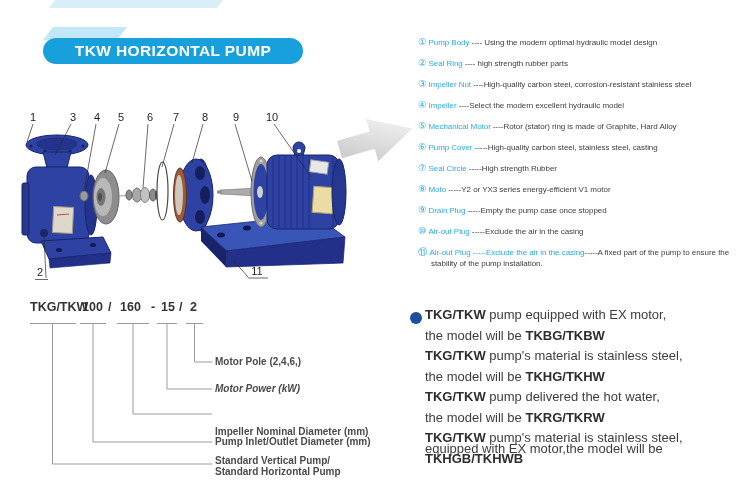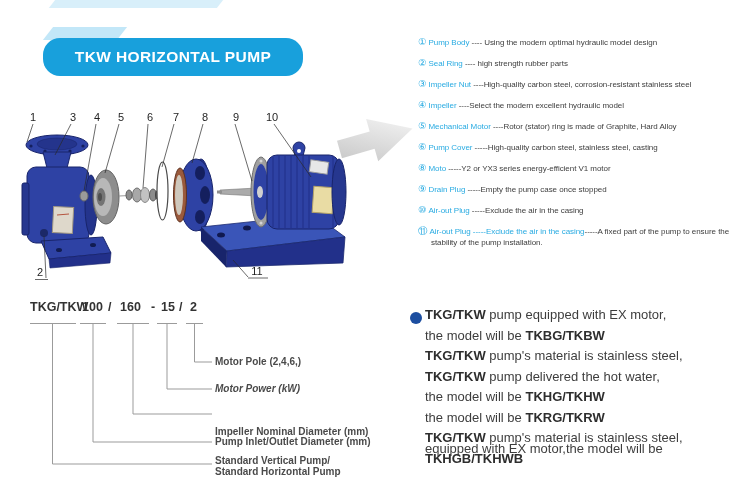--- a/index.html
+++ b/index.html
@@ -5,21 +5,21 @@
   html,body{margin:0;padding:0;background:#ffffff;}
   .page{position:relative;width:756px;height:500px;background:#fff;overflow:hidden;
         font-family:"Liberation Sans",sans-serif;}
   svg{font-family:"Liberation Sans",sans-serif;}
 
   
   .deco1{position:absolute;left:52px;top:0;width:168px;height:8px;background:#d8effa;
          transform:skewX(-38deg);}
   .deco2{position:absolute;left:48px;top:27px;width:74px;height:13px;background:#c2e7f8;
          transform:skewX(-38deg);z-index:1;}
-  .banner{position:absolute;left:43px;top:38px;width:260px;height:38px;background:#18a0dc;
+  .banner{position:absolute;left:43px;top:38px;width:260px;height:26px;background:#18a0dc;
           border-radius:17px;display:flex;align-items:center;justify-content:center;z-index:2;}
   .banner span{color:#fff;font-weight:bold;font-size:15.5px;letter-spacing:.4px;}
 
   
   .diagram{position:absolute;left:15px;top:95px;}
   .arrow{position:absolute;left:336px;top:92px;}
   .cnum{font-size:11px;fill:#1f1f1f;}
 
   
   .plist{position:absolute;left:418px;top:37px;width:338px;}
@@ -193,20 +193,21 @@
     </g>
   </svg>
 
   <div class="plist">
     <div class="pitem"><span class="pnum">①</span><span class="pname">Pump Body</span><span class="pdesc"> ---- Using the modern optimal hydraulic model design</span></div>
     <div class="pitem"><span class="pnum">②</span><span class="pname">Seal Ring</span><span class="pdesc"> ---- high strength rubber parts</span></div>
     <div class="pitem"><span class="pnum">③</span><span class="pname">Impeller Nut</span><span class="pdesc"> ----High-quality carbon steel, corrosion-resistant stainless steel</span></div>
     <div class="pitem"><span class="pnum">④</span><span class="pname">Impeller</span><span class="pdesc"> ----Select the modern excellent hydraulic model</span></div>
     <div class="pitem"><span class="pnum">⑤</span><span class="pname">Mechanical Motor</span><span class="pdesc"> ----Rotor (stator) ring is made of Graphite, Hard Alloy</span></div>
     <div class="pitem"><span class="pnum">⑥</span><span class="pname">Pump Cover</span><span class="pdesc"> -----High-quality carbon steel, stainless steel, casting</span></div>
+    <div class="pitem"><span class="pnum">⑦</span><span class="pname">Seal Circle</span><span class="pdesc"> -----High strength Rubber</span></div>
     <div class="pitem"><span class="pnum">⑧</span><span class="pname">Moto</span><span class="pdesc"> -----Y2 or YX3 series energy-efficient V1 motor</span></div>
     <div class="pitem"><span class="pnum">⑨</span><span class="pname">Drain Plug</span><span class="pdesc"> -----Empty the pump case once stopped</span></div>
     <div class="pitem"><span class="pnum">⑩</span><span class="pname">Air-out Plug</span><span class="pdesc"> -----Exclude the air in the casing</span></div>
     <div class="pitem wrap"><span class="pnum">⑪</span><span class="pname">Air-out Plug</span><span class="bdesc"> -----Exclude the air in the casing</span><span class="pdesc">-----A fixed part of the pump to ensure the stability of the pump installation.</span></div>
   </div>
 
   <div class="mcode">
     <span class="seg s0">TKG/TKW</span>
     <span class="seg s1">100</span>
     <span class="seg s2">/</span>
@@ -244,20 +245,20 @@
       <div>Standard Vertical Pump/</div>
       <div>Standard Horizontal Pump</div>
     </div>
   </div>
 
   <div class="notes">
     <div class="note-dot"></div>
     <div class="nline"><span class="lead">TKG/TKW</span><span class="mid"> pump equipped with EX motor,</span><span class="code"></span></div>
     <div class="nline"><span class="lead"></span><span class="mid">the model will be </span><span class="code">TKBG/TKBW</span></div>
     <div class="nline"><span class="lead">TKG/TKW</span><span class="mid"> pump's material is stainless steel,</span><span class="code"></span></div>
+    <div class="nline"><span class="lead"></span><span class="mid">the model will be </span><span class="code">TKHG/TKHW</span></div>
     <div class="nline"><span class="lead">TKG/TKW</span><span class="mid"> pump delivered the hot water,</span><span class="code"></span></div>
-    <div class="nline"><span class="lead"></span><span class="mid">the model will be </span><span class="code">TKHG/TKHW</span></div>
     <div class="nline"><span class="lead"></span><span class="mid">the model will be </span><span class="code">TKRG/TKRW</span></div>
     <div class="nline tight"><span class="lead">TKG/TKW</span><span class="mid"> pump's material is stainless steel,</span><span class="code"></span></div>
     <div class="nline"><span class="lead"></span><span class="mid">equipped with EX motor,the model will be </span><span class="code">TKHGB/TKHWB</span></div>
   </div>
 
 </div>
 
 </body></html>

